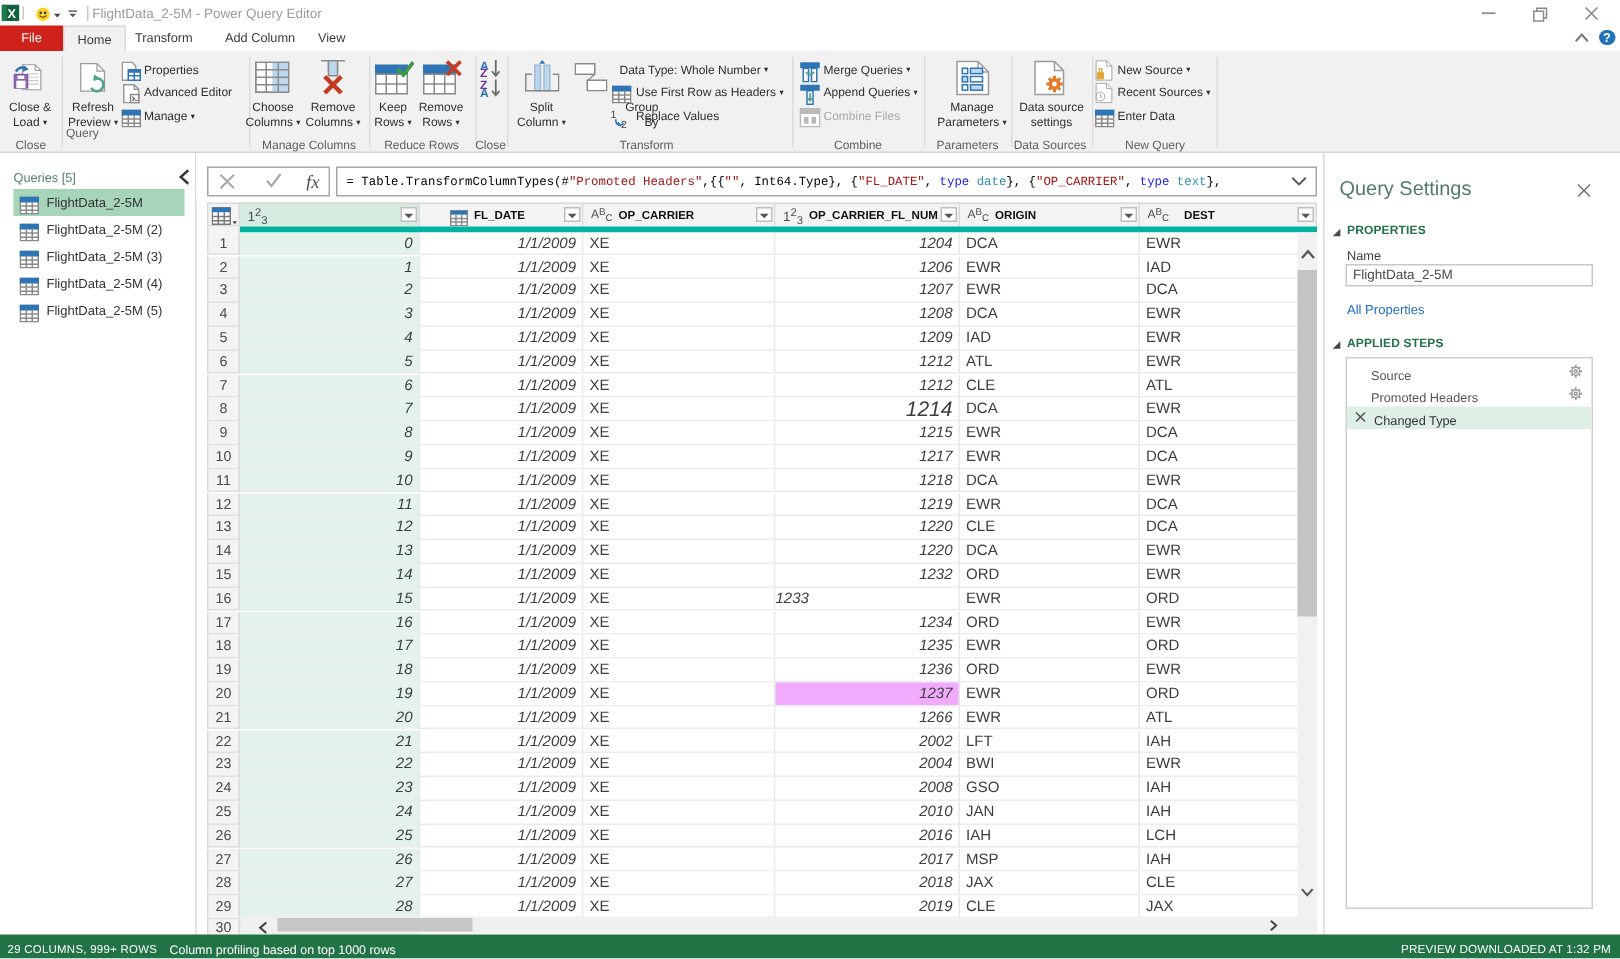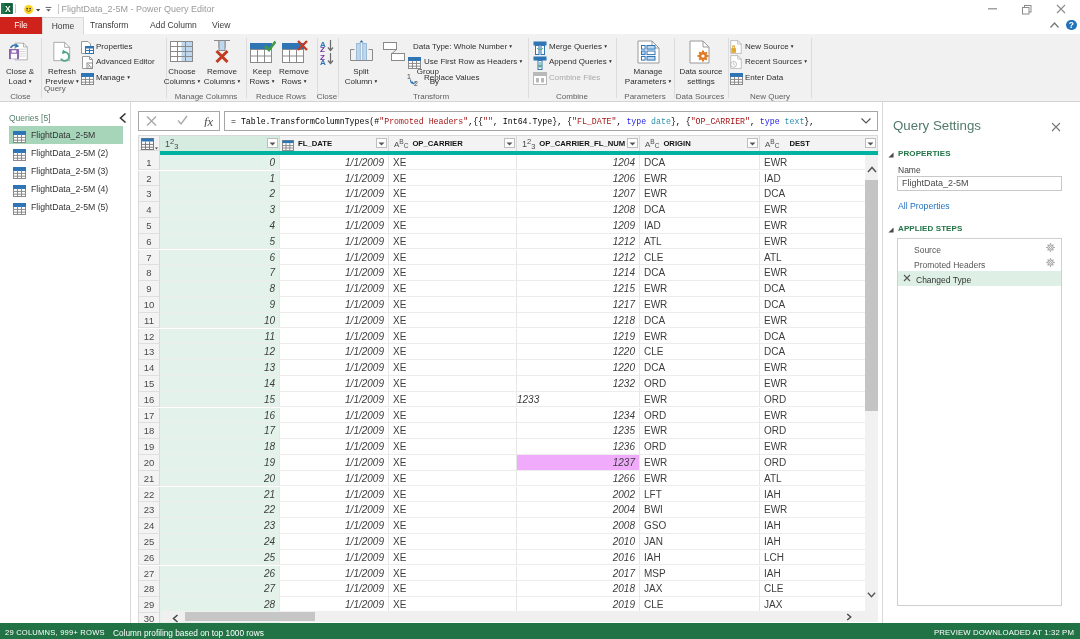--- a/index.html
+++ b/index.html
@@ -328,21 +328,21 @@
 <path d="M14 9.5 l3 0 -1.5 2 z" fill="#444"></path>
 </svg>
 <div class="ab" style="left:160px;top:135px;width:120px;height:16px;background:#d6ece1;border-top:1px solid #d9d9d9;border-right:1px solid #d9d9d9;display:flex;align-items:center;padding-left:5px;overflow:hidden">
     <span style="font-size:9px;color:#4a4a4a">1<span style="font-size:7.5px;vertical-align:3px">2</span><span style="font-size:7.5px;vertical-align:-2px">3</span></span>
     <span style="font-size:7.7px;font-weight:bold;color:#111;margin-left:4px;white-space:nowrap"></span>
   </div>
 <div class="ab" style="left:266.5px;top:137.5px;width:11px;height:10.5px;background:#fff;border:1px solid #bdbdbd"></div>
 <svg class="ab" style="left:269px;top:141.5px" width="7" height="4" viewBox="0 0 7 4">
     <path d="M0.5 0.5 L3.5 3.5 L6.5 0.5 Z" fill="#555"></path>
   </svg>
-<div class="ab" style="left:280px;top:135px;width:109px;height:16px;background:#f3f3f3;border-top:1px solid #d9d9d9;border-right:1px solid #d9d9d9;display:flex;align-items:center;padding-left:2px;overflow:hidden">
+<div class="ab" style="left:280px;top:135px;width:109px;height:16px;background:#f3f3f3;border-top:1px solid #d9d9d9;border-right:1px solid #d9d9d9;display:flex;align-items:center;padding-left:20px;overflow:hidden">
     <svg style="position:relative;top:1.5px" width="12" height="11" viewBox="0 0 12 11">
 <rect x="0.5" y="0.5" width="11" height="10" fill="#fff" stroke="#8a8a8a"></rect>
 <rect x="0.5" y="0.5" width="11" height="2.6" fill="#2e75b6"></rect>
 <g stroke="#8a8a8a">
         <line x1="0.5" y1="5.6" x2="11.5" y2="5.6"></line>
         <line x1="0.5" y1="8" x2="11.5" y2="8"></line>
         <line x1="4" y1="3.1" x2="4" y2="10.5"></line>
         <line x1="7.8" y1="3.1" x2="7.8" y2="10.5"></line>
       </g>
 </svg>
@@ -432,21 +432,21 @@
 <div class="ab" style="left:160px;top:249.5px;width:120px;height:15.8px;background:#e3f3eb;border-right:1px solid #e7e7e7;border-bottom:1px solid #ececec;font-size:10px;color:#3d3d3d;font-style:italic;text-align:right;padding-right:4px;line-height:15.8px;overflow:hidden">6</div>
 <div class="ab" style="left:280px;top:249.5px;width:109px;height:15.8px;background:#fff;border-right:1px solid #e7e7e7;border-bottom:1px solid #ececec;font-size:10px;color:#3d3d3d;font-style:italic;text-align:right;padding-right:4px;line-height:15.8px;overflow:hidden">1/1/2009</div>
 <div class="ab" style="left:389px;top:249.5px;width:128px;height:15.8px;background:#fff;border-right:1px solid #e7e7e7;border-bottom:1px solid #ececec;font-size:10px;color:#3d3d3d;text-align:left;padding-left:4px;line-height:15.8px;overflow:hidden">XE</div>
 <div class="ab" style="left:517px;top:249.5px;width:123px;height:15.8px;background:#fff;border-right:1px solid #e7e7e7;border-bottom:1px solid #ececec;font-size:10px;color:#3d3d3d;font-style:italic;text-align:right;padding-right:4px;line-height:15.8px;overflow:hidden">1212</div>
 <div class="ab" style="left:640px;top:249.5px;width:120px;height:15.8px;background:#fff;border-right:1px solid #e7e7e7;border-bottom:1px solid #ececec;font-size:10px;color:#3d3d3d;text-align:left;padding-left:4px;line-height:15.8px;overflow:hidden">CLE</div>
 <div class="ab" style="left:760px;top:249.5px;width:118px;height:15.8px;background:#fff;border-right:1px solid #e7e7e7;border-bottom:1px solid #ececec;font-size:10px;color:#3d3d3d;text-align:left;padding-left:4px;line-height:15.8px;overflow:hidden">ATL</div>
 <div class="ab" style="left:138px;top:265.3px;width:22px;height:15.8px;background:#f3f3f3;border-left:1px solid #d9d9d9;border-right:1px solid #d9d9d9;border-bottom:1px solid #dfdfdf;font-size:9.5px;color:#4a4a4a;text-align:center;line-height:15.8px">8</div>
 <div class="ab" style="left:160px;top:265.3px;width:120px;height:15.8px;background:#e3f3eb;border-right:1px solid #e7e7e7;border-bottom:1px solid #ececec;font-size:10px;color:#3d3d3d;font-style:italic;text-align:right;padding-right:4px;line-height:15.8px;overflow:hidden">7</div>
 <div class="ab" style="left:280px;top:265.3px;width:109px;height:15.8px;background:#fff;border-right:1px solid #e7e7e7;border-bottom:1px solid #ececec;font-size:10px;color:#3d3d3d;font-style:italic;text-align:right;padding-right:4px;line-height:15.8px;overflow:hidden">1/1/2009</div>
 <div class="ab" style="left:389px;top:265.3px;width:128px;height:15.8px;background:#fff;border-right:1px solid #e7e7e7;border-bottom:1px solid #ececec;font-size:10px;color:#3d3d3d;text-align:left;padding-left:4px;line-height:15.8px;overflow:hidden">XE</div>
-<div class="ab" style="left:517px;top:265.3px;width:123px;height:15.8px;background:#fff;border-right:1px solid #e7e7e7;border-bottom:1px solid #ececec;font-size:10px;color:#3d3d3d;font-style:italic;text-align:right;padding-right:4px;line-height:15.8px;overflow:hidden">1214</div>
+<div class="ab" style="left:517px;top:265.3px;width:123px;height:15.8px;background:#fff;border-right:1px solid #e7e7e7;border-bottom:1px solid #ececec;font-size:14px;color:#3d3d3d;font-style:italic;text-align:right;padding-right:4px;line-height:15.8px;overflow:hidden">1214</div>
 <div class="ab" style="left:640px;top:265.3px;width:120px;height:15.8px;background:#fff;border-right:1px solid #e7e7e7;border-bottom:1px solid #ececec;font-size:10px;color:#3d3d3d;text-align:left;padding-left:4px;line-height:15.8px;overflow:hidden">DCA</div>
 <div class="ab" style="left:760px;top:265.3px;width:118px;height:15.8px;background:#fff;border-right:1px solid #e7e7e7;border-bottom:1px solid #ececec;font-size:10px;color:#3d3d3d;text-align:left;padding-left:4px;line-height:15.8px;overflow:hidden">EWR</div>
 <div class="ab" style="left:138px;top:281.1px;width:22px;height:15.8px;background:#f3f3f3;border-left:1px solid #d9d9d9;border-right:1px solid #d9d9d9;border-bottom:1px solid #dfdfdf;font-size:9.5px;color:#4a4a4a;text-align:center;line-height:15.8px">9</div>
 <div class="ab" style="left:160px;top:281.1px;width:120px;height:15.8px;background:#e3f3eb;border-right:1px solid #e7e7e7;border-bottom:1px solid #ececec;font-size:10px;color:#3d3d3d;font-style:italic;text-align:right;padding-right:4px;line-height:15.8px;overflow:hidden">8</div>
 <div class="ab" style="left:280px;top:281.1px;width:109px;height:15.8px;background:#fff;border-right:1px solid #e7e7e7;border-bottom:1px solid #ececec;font-size:10px;color:#3d3d3d;font-style:italic;text-align:right;padding-right:4px;line-height:15.8px;overflow:hidden">1/1/2009</div>
 <div class="ab" style="left:389px;top:281.1px;width:128px;height:15.8px;background:#fff;border-right:1px solid #e7e7e7;border-bottom:1px solid #ececec;font-size:10px;color:#3d3d3d;text-align:left;padding-left:4px;line-height:15.8px;overflow:hidden">XE</div>
 <div class="ab" style="left:517px;top:281.1px;width:123px;height:15.8px;background:#fff;border-right:1px solid #e7e7e7;border-bottom:1px solid #ececec;font-size:10px;color:#3d3d3d;font-style:italic;text-align:right;padding-right:4px;line-height:15.8px;overflow:hidden">1215</div>
 <div class="ab" style="left:640px;top:281.1px;width:120px;height:15.8px;background:#fff;border-right:1px solid #e7e7e7;border-bottom:1px solid #ececec;font-size:10px;color:#3d3d3d;text-align:left;padding-left:4px;line-height:15.8px;overflow:hidden">EWR</div>
 <div class="ab" style="left:760px;top:281.1px;width:118px;height:15.8px;background:#fff;border-right:1px solid #e7e7e7;border-bottom:1px solid #ececec;font-size:10px;color:#3d3d3d;text-align:left;padding-left:4px;line-height:15.8px;overflow:hidden">DCA</div>
 <div class="ab" style="left:138px;top:296.9px;width:22px;height:15.8px;background:#f3f3f3;border-left:1px solid #d9d9d9;border-right:1px solid #d9d9d9;border-bottom:1px solid #dfdfdf;font-size:9.5px;color:#4a4a4a;text-align:center;line-height:15.8px">10</div>

